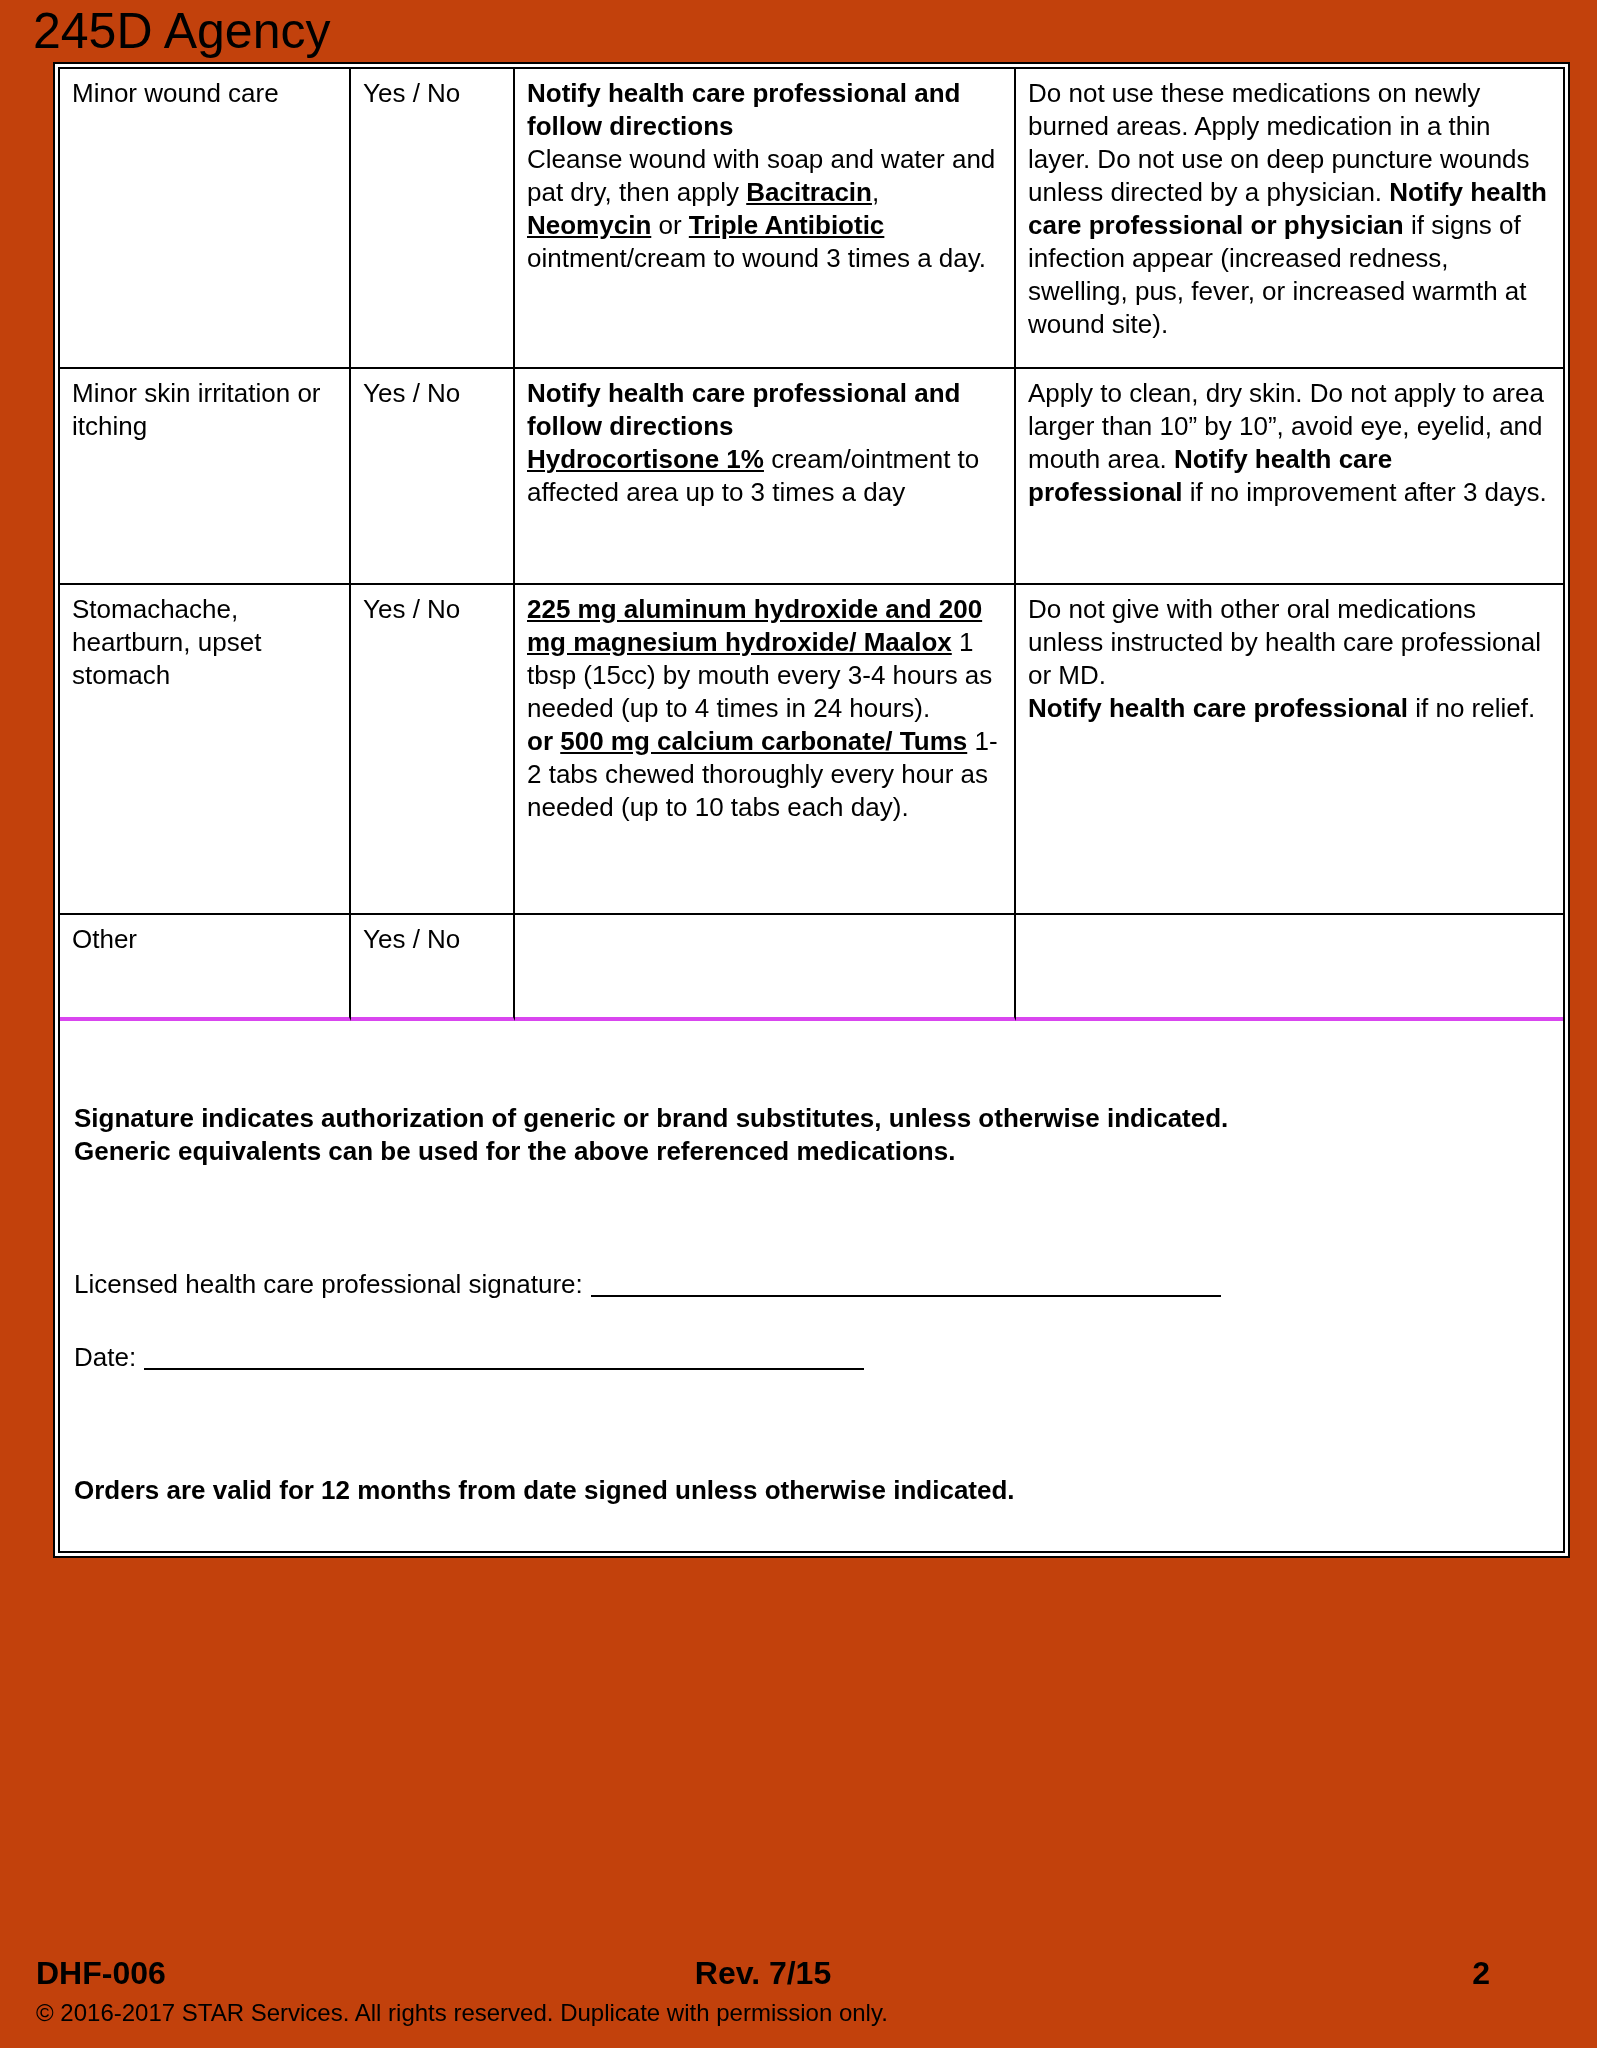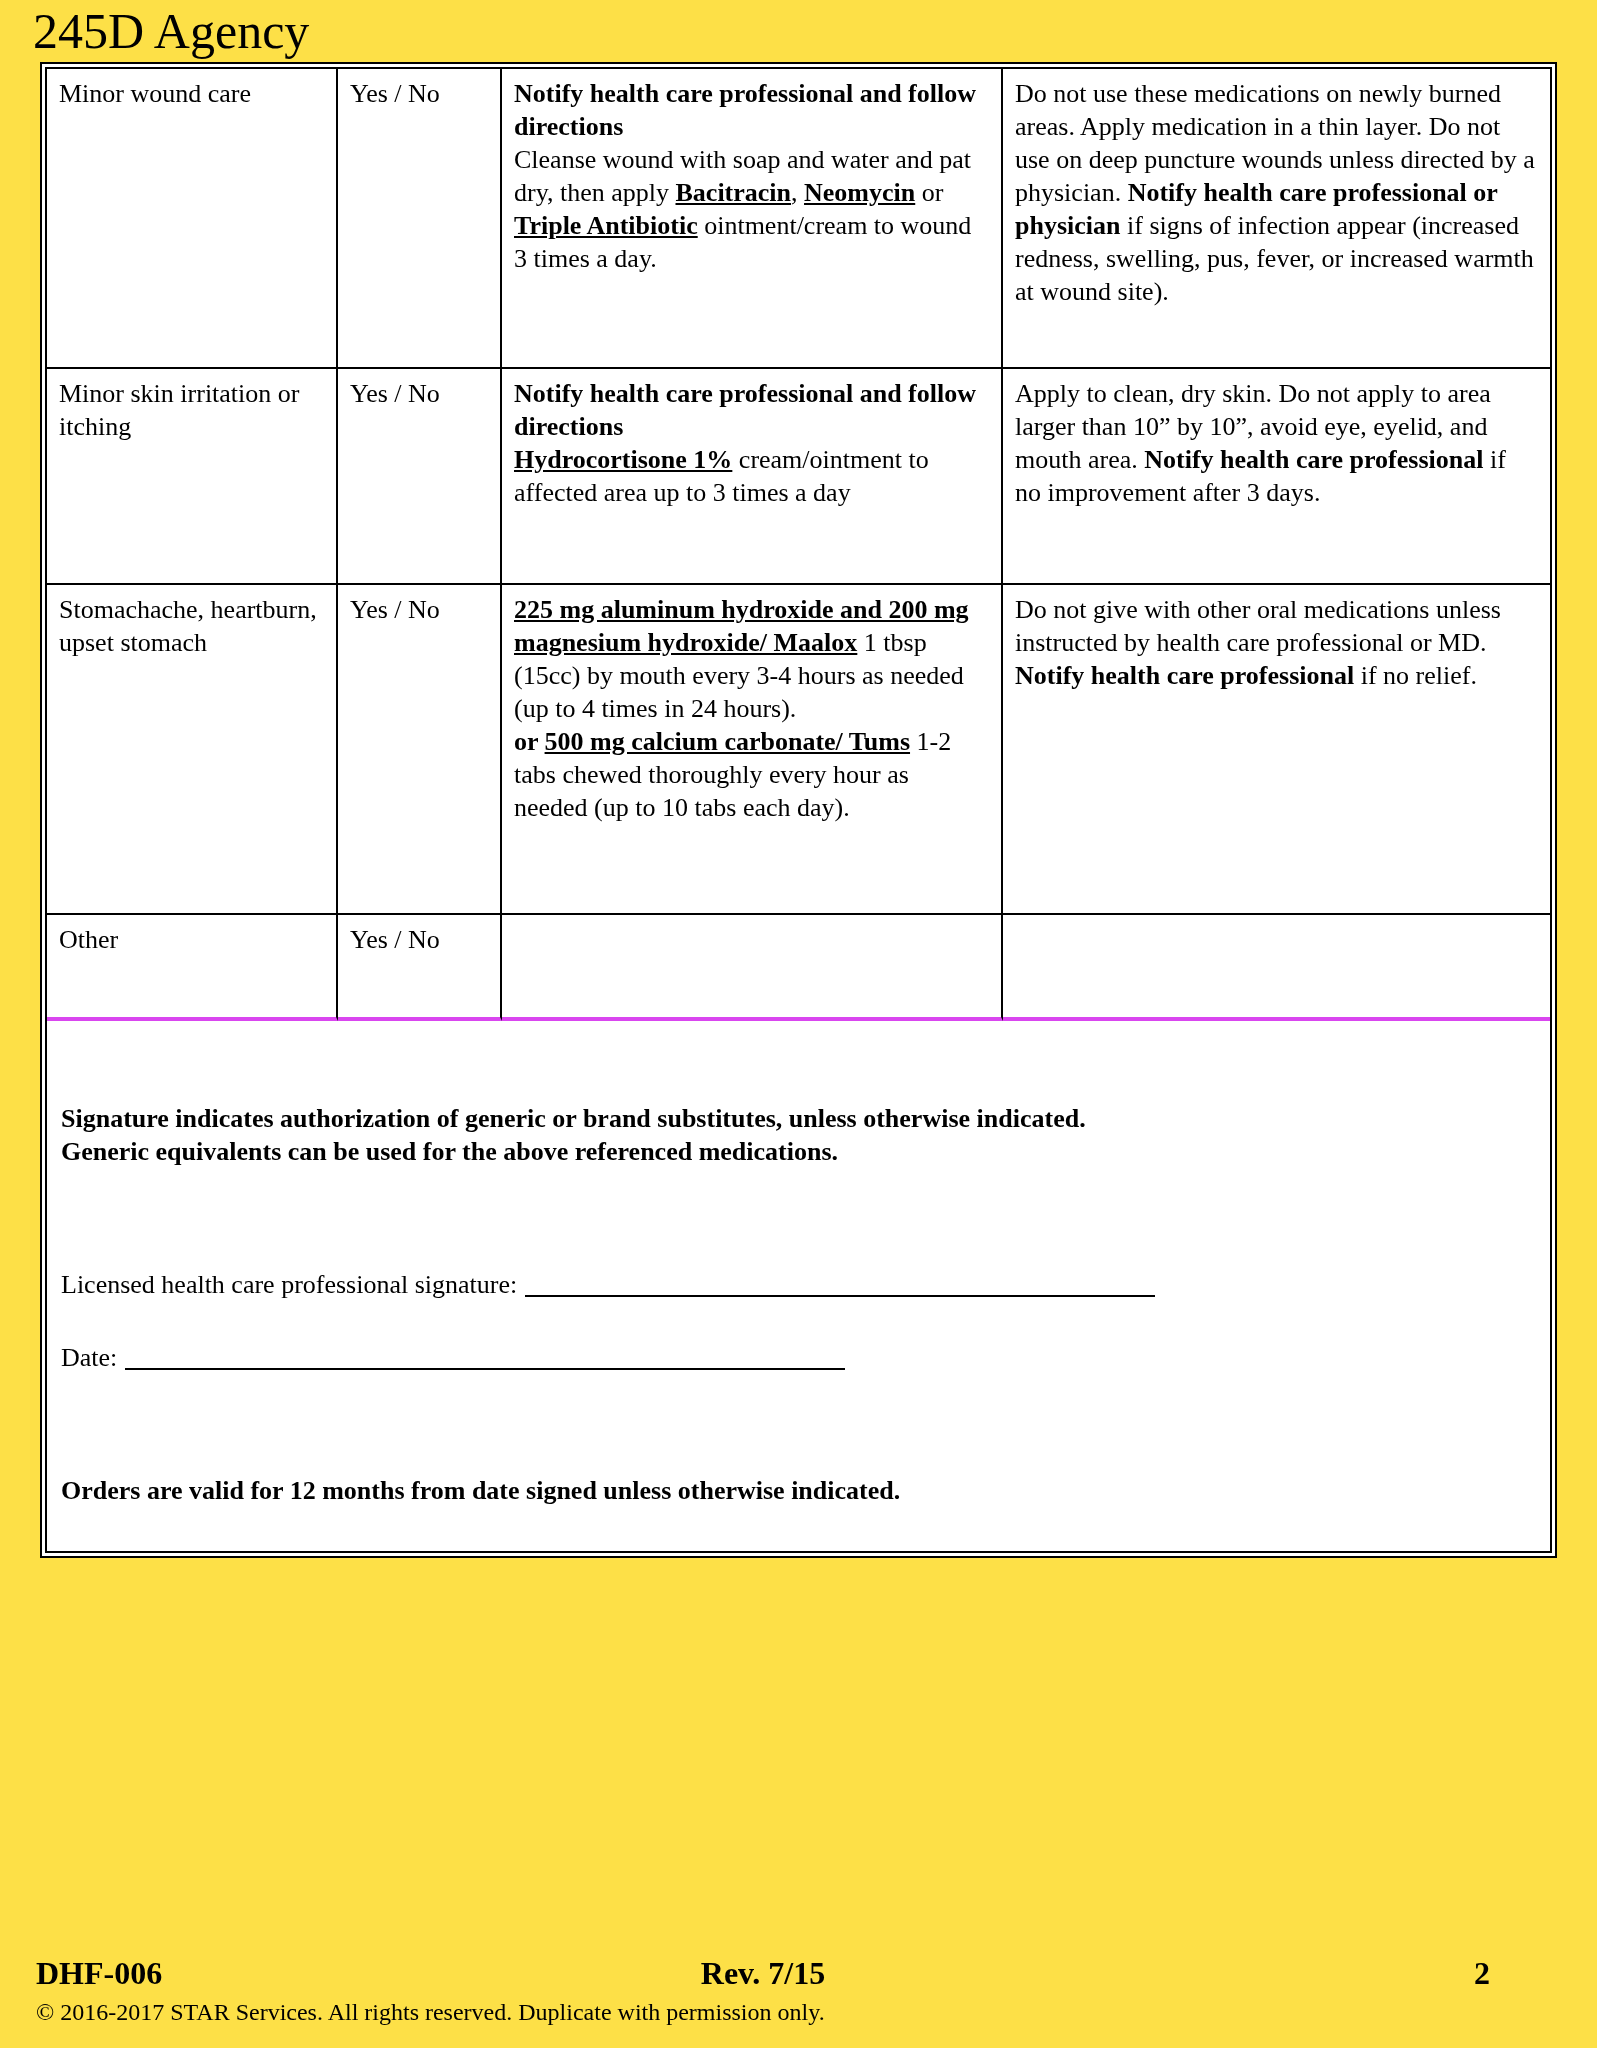--- a/index.html
+++ b/index.html
@@ -1,37 +1,37 @@
 <!DOCTYPE html>
 <html><head>
 <meta charset="utf-8">
 <style>
   html, body { margin: 0; padding: 0; background: #e8e8e8; }
   .page {
     position: relative;
     width: 1597px;
     height: 2048px;
-    background: #fde047;
+    background: #c2410c;
     color: #000000;
-    font-family: Liberation Serif, serif;
+    font-family: Liberation Sans, sans-serif;
     overflow: hidden;
   }
   .title {
     position: absolute;
     left: 33px;
     top: 2px;
     margin: 0;
     font-size: 50px;
     font-weight: normal;
     letter-spacing: 0px;
     z-index: 2;
   }
   .box {
     position: absolute;
-    left: 40px;
+    left: 53px;
     top: 62px;
     width: 1517px;
     height: 1496px;
     border: 7px double #000;
     box-sizing: border-box;
     background: #fff;
   }
   .med-table {
     display: grid;
     grid-template-columns: 291px 164px 501px 1fr;

